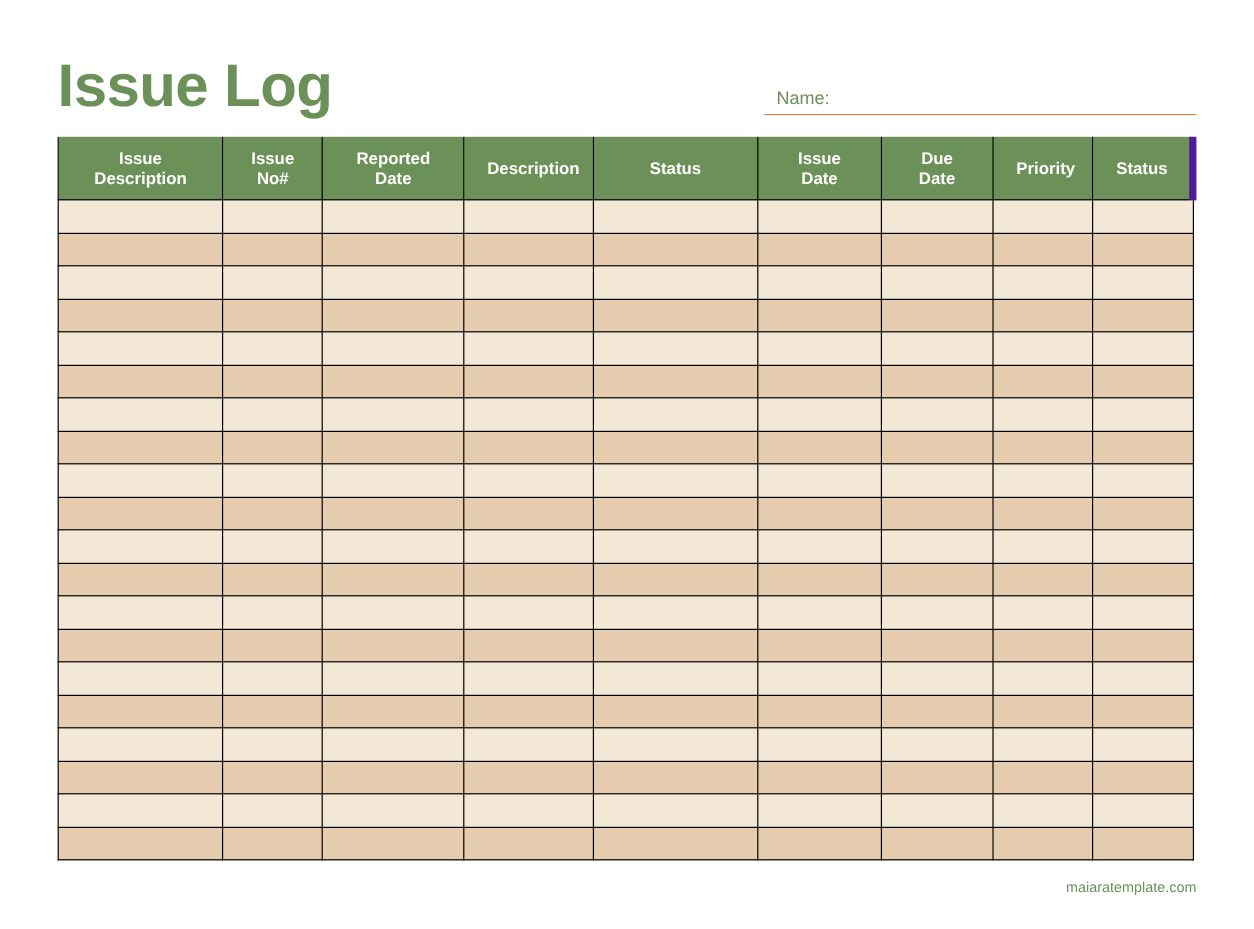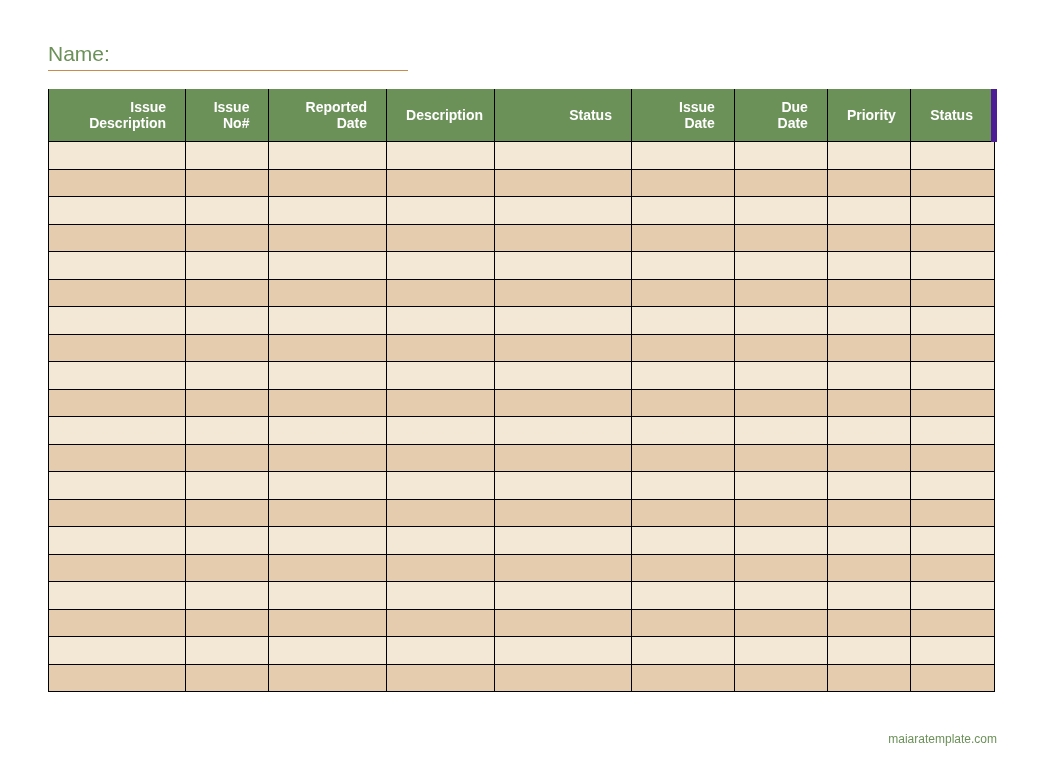--- a/index.html
+++ b/index.html
@@ -30,42 +30,43 @@
     .name-field {
       display: flex;
       align-items: flex-end;
       width: 360px;
       border-bottom: 1.5px solid #cc8a4a;
       padding-bottom: 4px;
       margin-bottom: 4px;
     }
     .name-label {
       color: #6b9158;
-      font-size: 21px;
+      font-size: 15px;
       font-weight: 400;
       margin-right: 8px;
+      margin-left: 10px;
     }
     .name-input {
       flex: 1;
       border: none;
       outline: none;
       font-size: 15px;
       background: transparent;
     }
     table {
       width: 100%;
       border-collapse: collapse;
       table-layout: fixed;
     }
     thead th {
       background: #6b9158;
       color: #ffffff;
       font-size: 14px;
       font-weight: 700;
-      text-align: right;
+      text-align: center;
       padding: 10px 19px;
       border: 1px solid #000000;
       border-top: none;
     }
     thead th:first-child {
       border-left: 1px solid #000000;
     }
     thead th:last-child {
       border-right: 6px solid #4c1d95;
     }
@@ -94,20 +95,21 @@
       bottom: 28px;
       right: 48px;
       color: #6b9158;
       font-size: 12px;
     }
   </style>
 </head>
 <body>
 
 <div class="header-row">
+  <h1 class="title">Issue Log</h1>
   <div class="name-field">
     <span class="name-label">Name:</span>
     <input class="name-input" type="text" value="" style="">
   </div>
 </div>
 
 <table>
   <colgroup>
     <col class="col-desc">
     <col class="col-no">

